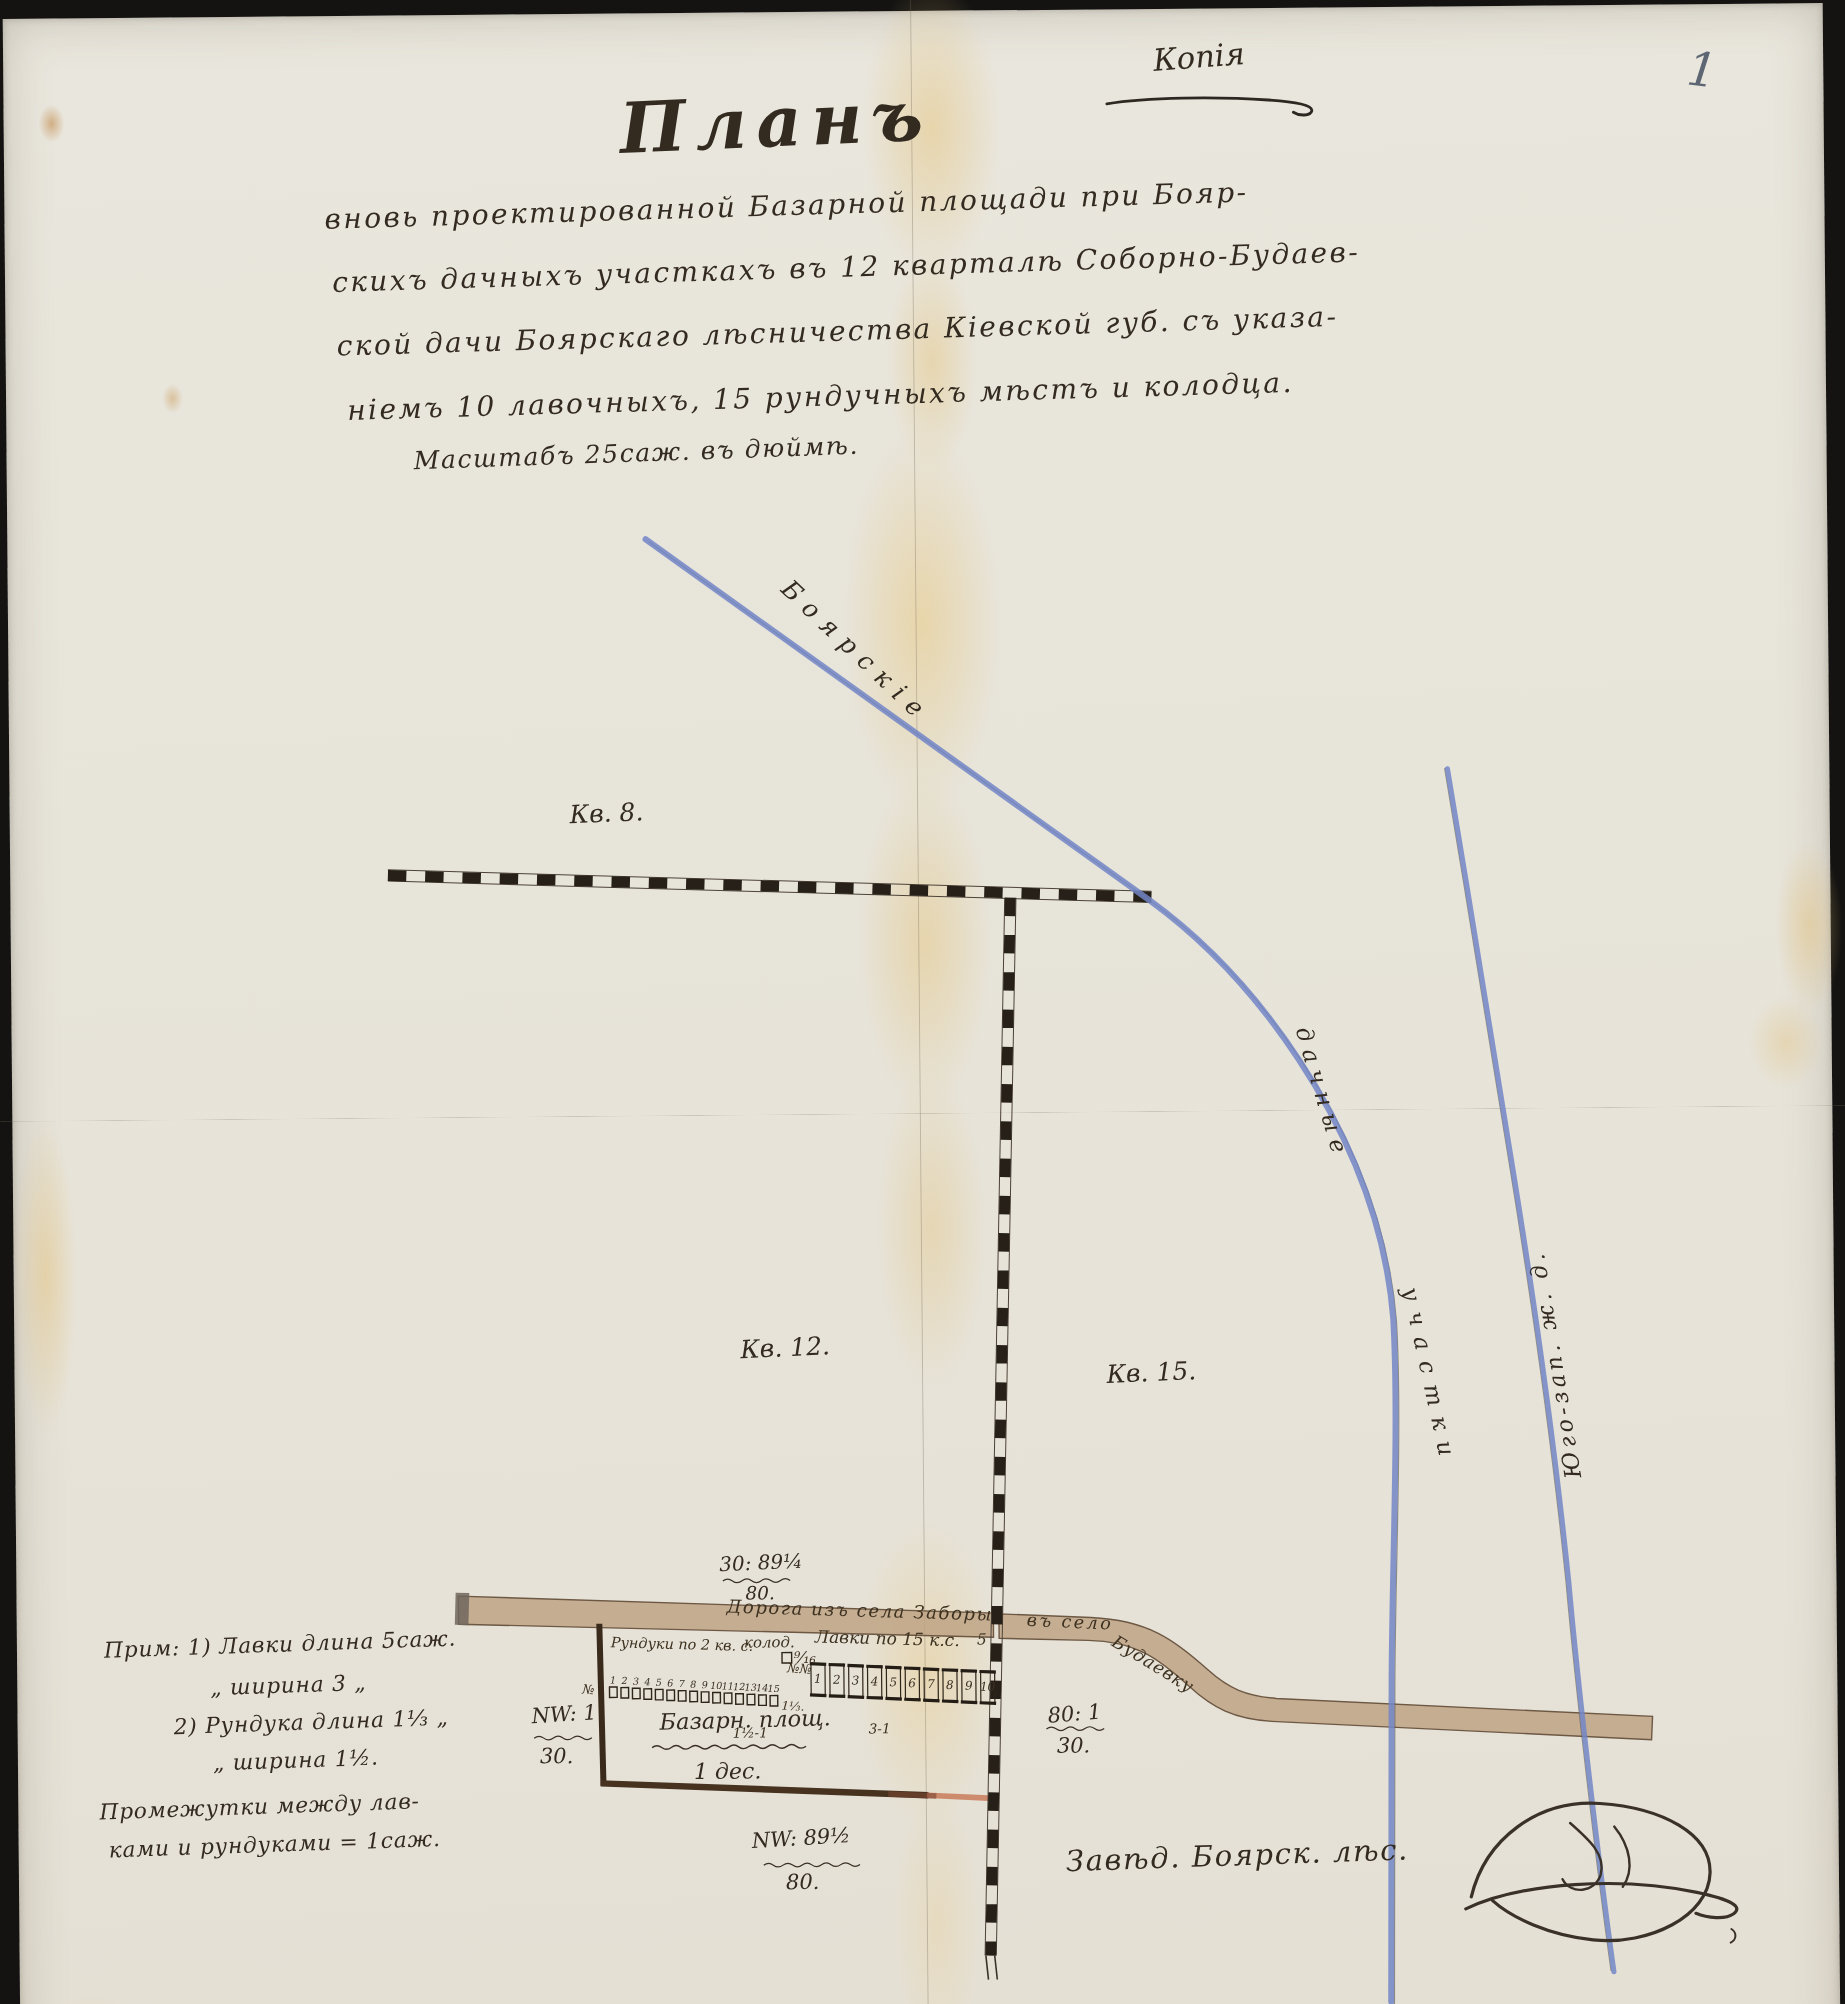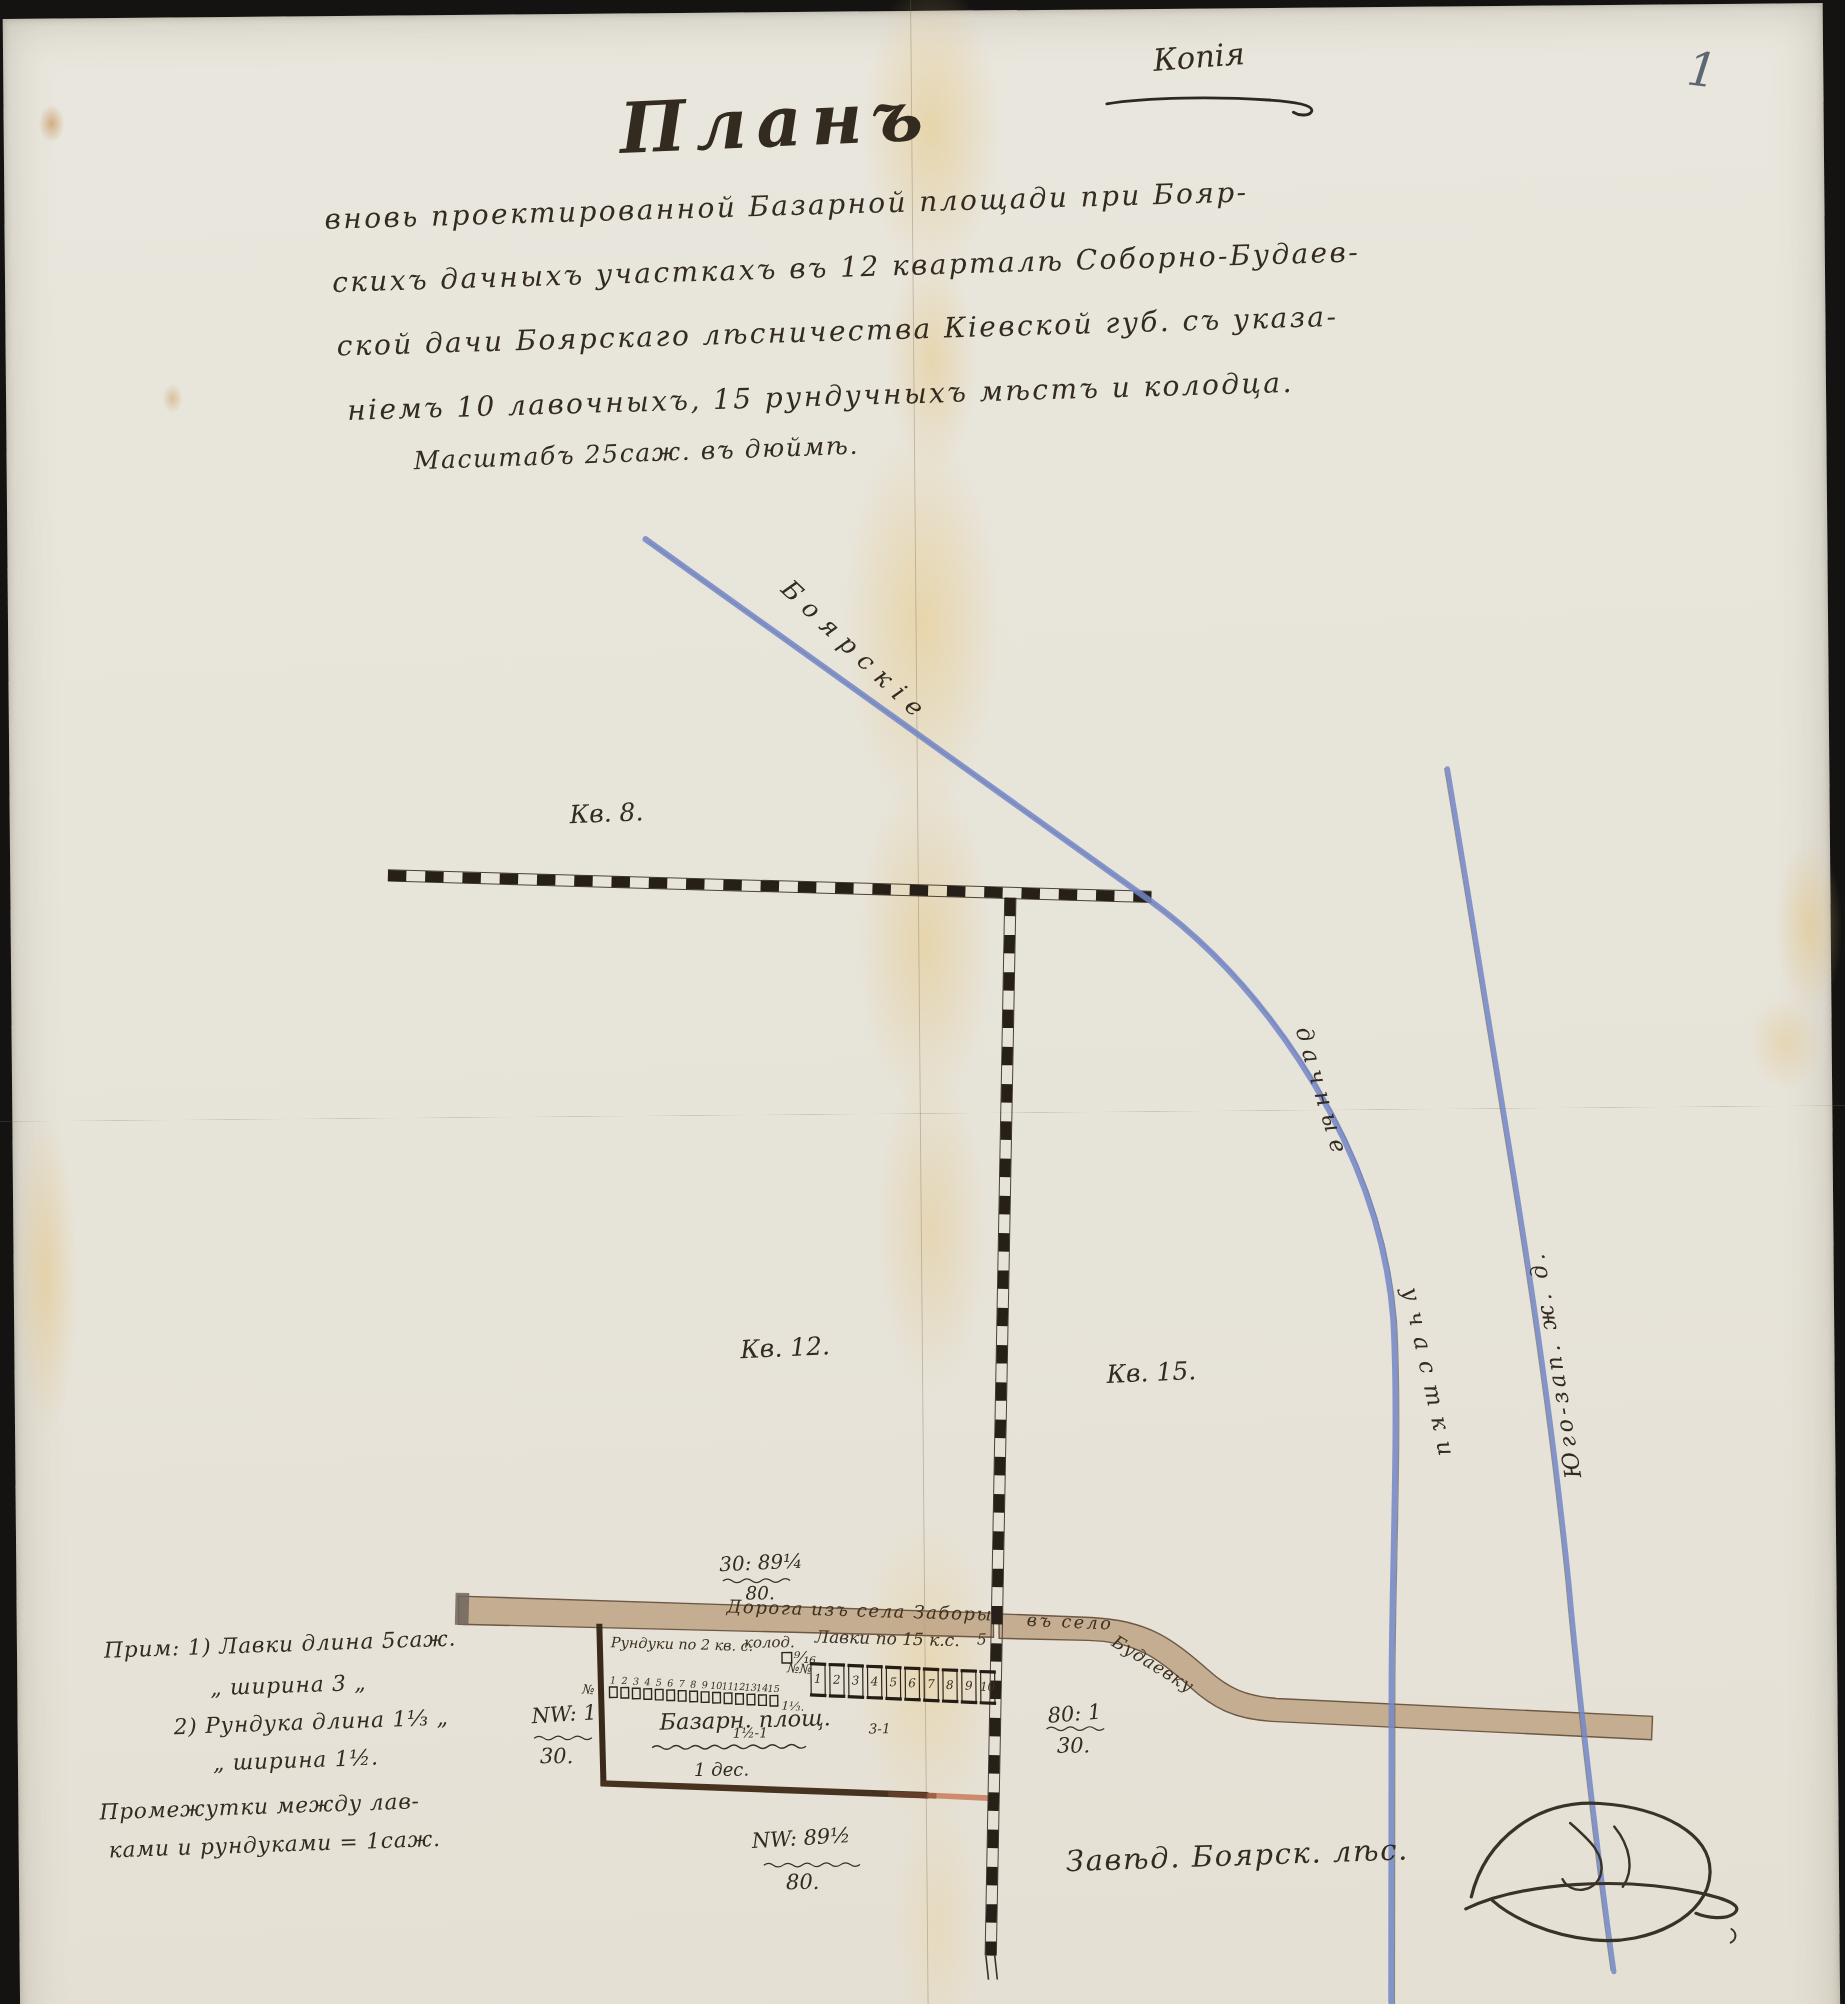--- a/index.html
+++ b/index.html
@@ -198,21 +198,21 @@
   <div class="t" style="left:739px;top:1632px;font-size:15px;color:#3d3120;">колод.</div>
   <div class="t" style="left:789px;top:1647px;font-size:16px;color:#3d3120;">⁹⁄₁₆</div>
   <div class="t" style="left:810px;top:1628px;font-size:17px;color:#3d3120;transform:rotate(2deg);">Лавки по 15 к.с.</div>
   <div class="t" style="left:972px;top:1631px;font-size:15.2px;color:#3d3120;">5</div>
   <div class="t" style="left:577px;top:1679px;font-size:13px;color:#3d3120;transform:rotate(4deg);">№</div>
   <div class="t" style="left:776px;top:1698px;font-size:12px;color:#3d3120;transform:rotate(4deg);">1⅓.</div>
   <div class="t" style="left:782px;top:1660px;font-size:13px;color:#3d3120;transform:rotate(4deg);">№№</div>
   <div class="t" style="left:679px;top:1723px;font-size:13.6px;color:#3d3120;margin-left:48px;">1½-1</div>
   <div class="t" style="left:863px;top:1720px;font-size:13.6px;color:#3d3120;text-align:right;">3-1</div>
   <div class="t" style="left:654px;top:1705px;font-size:22.5px;transform:rotate(-1deg);">Базарн. площ.</div>
-  <div class="t" style="left:688px;top:1757px;font-size:18px;">1 дес.</div>
+  <div class="t" style="left:688px;top:1757px;font-size:22px;">1 дес.</div>
 
   <div class="t" style="left:99px;top:1626px;font-size:21.7px;letter-spacing:0.8px;transform:rotate(-1.5deg);">Прим: 1) Лавки длина 5саж.</div>
   <div class="t" style="left:205px;top:1667px;font-size:21.7px;letter-spacing:0.8px;transform:rotate(-1.5deg);">„   ширина 3 „</div>
   <div class="t" style="left:168px;top:1704px;font-size:21.7px;letter-spacing:0.8px;transform:rotate(-1.5deg);">2) Рундука длина 1⅓ „</div>
   <div class="t" style="left:207px;top:1742px;font-size:21.7px;letter-spacing:0.8px;transform:rotate(-1.5deg);">„   ширина 1½.</div>
   <div class="t" style="left:93px;top:1788px;font-size:21.7px;letter-spacing:0.8px;transform:rotate(-1.5deg);">Промежутки между лав-</div>
   <div class="t" style="left:102px;top:1826px;font-size:21.7px;letter-spacing:0.8px;transform:rotate(-1.5deg);">ками и рундуками = 1саж.</div>
 
   <div class="t" style="left:1059px;top:1841px;font-size:29px;letter-spacing:1.6px;transform:rotate(-1.5deg);">Завѣд. Боярск. лѣс.</div>
 

